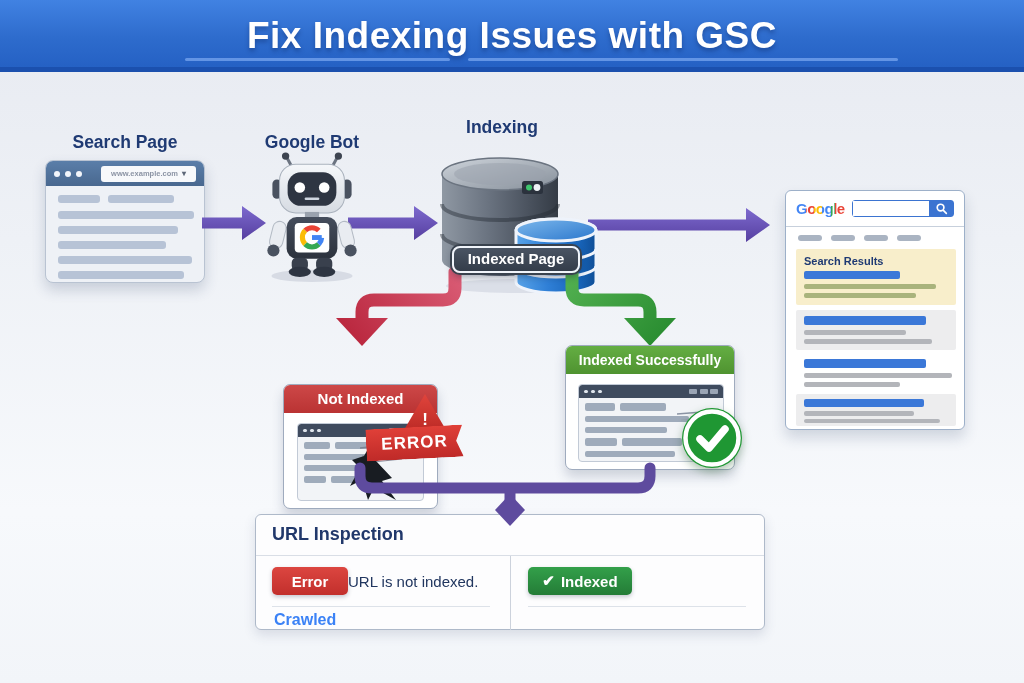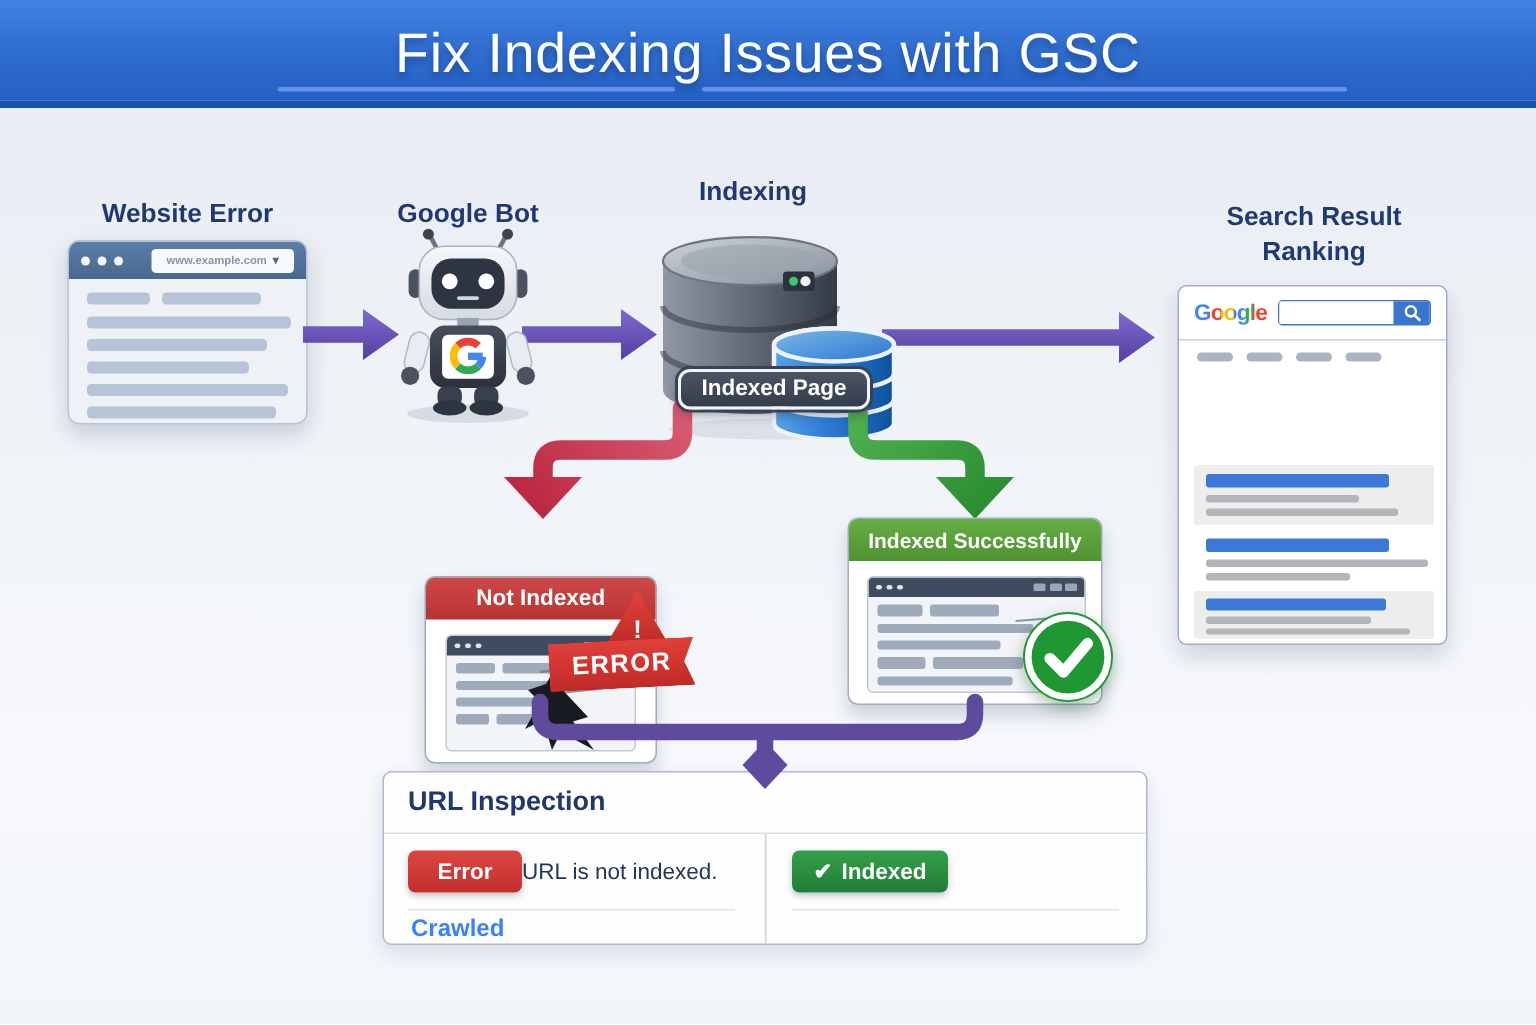--- a/index.html
+++ b/index.html
@@ -5,21 +5,21 @@
   * { margin:0; padding:0; box-sizing:border-box; }
   html,body { width:1024px; height:683px; overflow:hidden; }
   body { font-family:"Liberation Sans", sans-serif; }
   .stage { position:relative; width:1024px; height:683px;
            background:linear-gradient(180deg,#e7eaf1 0%,#eef1f6 35%,#f7f9fc 75%,#f2f5f9 100%); }
 
   
   .banner { position:absolute; left:0; top:0; width:1024px; height:72px;
             background:linear-gradient(180deg,#4182e2 0%,#2e6ccd 55%,#2561c4 100%);
             border-bottom:5px solid #1b50ae; }
-  .banner h1 { text-align:center; padding-top:15px; color:#fff; font-size:37px; font-weight:400;
+  .banner h1 { text-align:center; padding-top:15px; color:#fff; font-size:37px; font-weight:700;
                text-shadow:0 3px 4px rgba(10,30,80,.35); letter-spacing:.5px; }
   .banner-underline { position:absolute; height:3px; background:rgba(150,190,255,.55); bottom:6px; border-radius:2px; }
   .ul-left  { left:185px; width:265px; }
   .ul-right { left:468px; width:430px; }
 
   
   .stage-label { position:absolute; color:#1f3a73; font-weight:700; font-size:17.5px; text-align:center; line-height:1.3; }
 
   
   .browser-card { position:absolute; left:45px; top:160px; width:160px; height:123px;
@@ -108,27 +108,23 @@
 <body>
 
 <div class="stage">
 
   <div class="banner">
     <h1>Fix Indexing Issues with GSC</h1>
     <div class="banner-underline ul-left"></div>
     <div class="banner-underline ul-right"></div>
   </div>
 
-  <div class="stage-label" style="left:45px; top:131px; width:160px;">Website Error</div>
+  <div class="stage-label" style="left:45px; top:131px; width:160px;">Search Page</div>
   <div class="stage-label" style="left:252px; top:131px; width:120px;">Google Bot</div>
   <div class="stage-label" style="left:438px; top:116px; width:128px;">Indexing</div>
-  <div class="stage-label" style="left:786px; top:133px; width:180px;">
-    <div>Search Result</div>
-    <div>Ranking</div>
-  </div>
 
   <div class="browser-card">
     <div class="browser-top">
       <span class="win-dot"></span>
       <span class="win-dot"></span>
       <span class="win-dot"></span>
       <div class="addr">
         <span>www.example.com</span>
         <span class="caret">▾</span>
       </div>
@@ -272,20 +268,26 @@
           </svg>
         </div>
       </div>
     </div>
     <div class="serp-tabs">
       <div class="serp-tab"></div>
       <div class="serp-tab"></div>
       <div class="serp-tab"></div>
       <div class="serp-tab"></div>
     </div>
+    <div class="serp-sec" style="top:58px; height:56px; background:#f8eecb;">
+      <div class="serp-title">Search Results</div>
+      <div class="sbar-blue" style="width:96px;"></div>
+      <div class="sbar-olive" style="width:132px;"></div>
+      <div class="sbar-olive" style="width:112px;"></div>
+    </div>
     <div class="serp-sec" style="top:119px; height:40px; background:#ededee;">
       <div class="sbar-blue" style="width:122px; height:9px;"></div>
       <div class="sbar-gray" style="width:102px;"></div>
       <div class="sbar-gray" style="width:128px;"></div>
     </div>
     <div class="serp-sec" style="top:162px; height:40px;">
       <div class="sbar-blue" style="width:122px; height:9px;"></div>
       <div class="sbar-gray" style="width:148px;"></div>
       <div class="sbar-gray" style="width:96px;"></div>
     </div>

